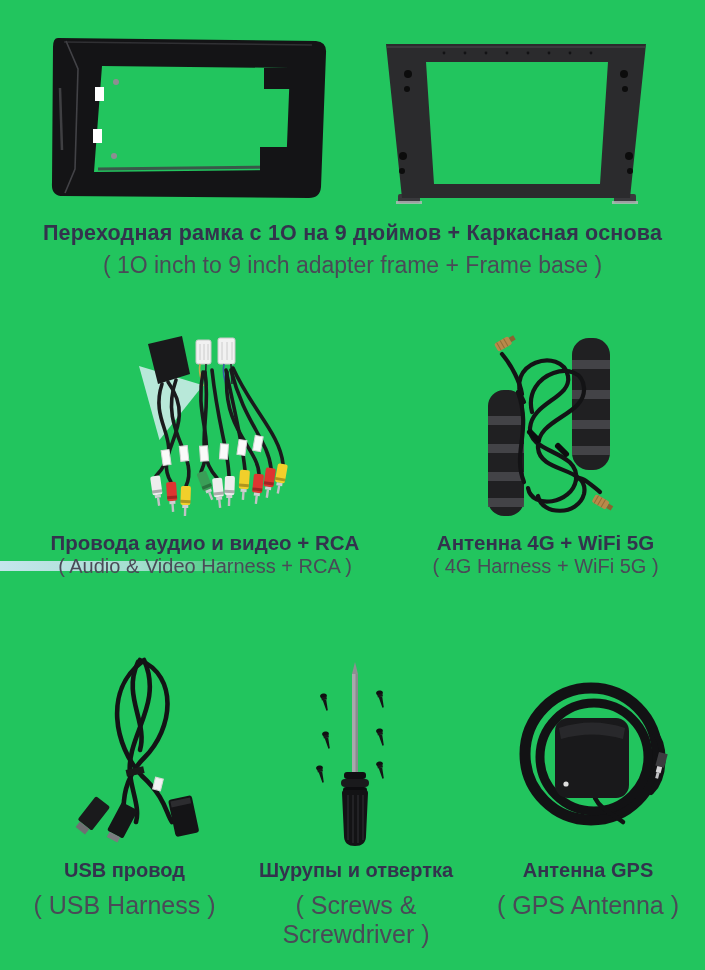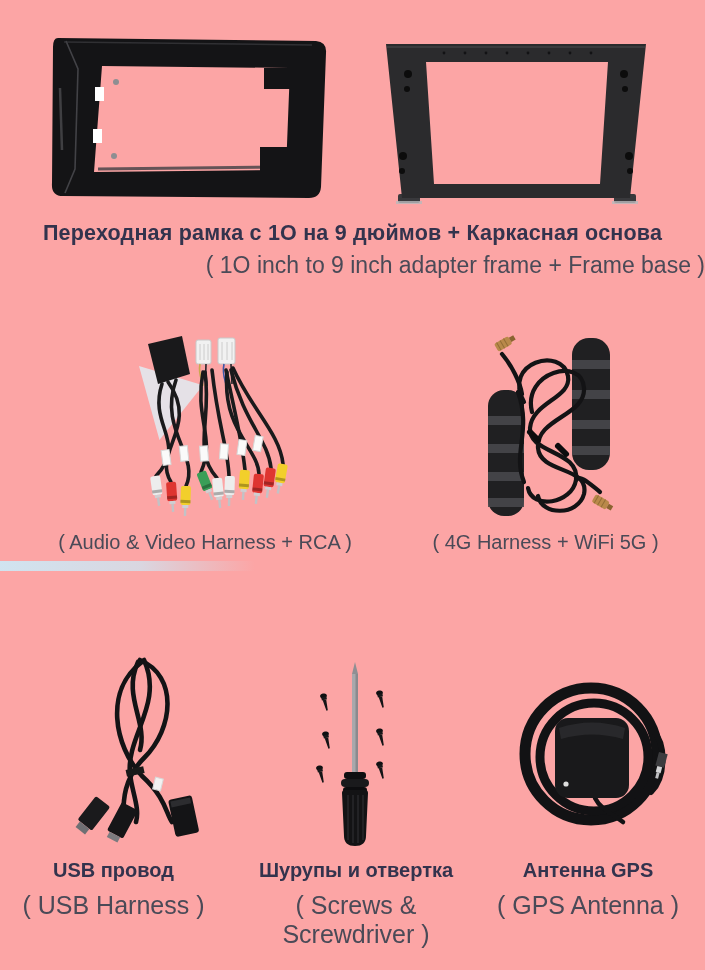--- a/index.html
+++ b/index.html
@@ -1,24 +1,24 @@
 <!DOCTYPE html>
 <html><head>
 <meta charset="utf-8">
 <style>
   html,body{margin:0;padding:0;background:#ffffff;}
-  .canvas{position:relative;width:705px;height:970px;background:#fca5a5;overflow:hidden;
+  .canvas{position:relative;width:705px;height:970px;background:#22c55e;overflow:hidden;
           font-family:"Liberation Sans", sans-serif;}
   .photo{position:absolute;}
   .caption{position:absolute;text-align:center;z-index:2;}
   .cap-ru{font-weight:bold;color:#33334d;margin:0;}
   .cap-en{font-weight:normal;color:#4a4a57;margin:0;}
   .top-title{top:221px;left:0;width:705px;}
   .top-title .cap-ru{font-size:21.5px;letter-spacing:.2px;}
-  .top-title .cap-en{font-size:23px;margin-top:6px;text-align:right;}
+  .top-title .cap-en{font-size:23px;margin-top:6px;}
   .mid-cap .cap-ru{font-size:20.5px;}
   .mid-cap .cap-en{font-size:20px;margin-top:0;}
   .bot-cap .cap-ru{font-size:20px;}
   .bot-cap .cap-en{font-size:25px;margin-top:9px;}
   .stripe{position:absolute;top:561px;left:0;width:255px;height:10px;z-index:1;
           background:linear-gradient(to right, rgba(206,231,244,.95) 0%, rgba(206,231,244,.75) 55%, rgba(206,231,244,0) 100%);}
   .swoosh{position:absolute;top:366px;left:139px;width:64px;height:74px;background:#dff0f8;opacity:.8;
           clip-path:polygon(0 0, 100% 26%, 32% 100%);z-index:0;}
   svg{display:block;}
 </style>
@@ -183,23 +183,25 @@
       </g>
       <g transform="translate(124,162) rotate(30)">
         <rect x="0" y="0" width="16" height="9" rx="2" fill="#b9894a"></rect>
         <rect x="16" y="2" width="5" height="5" fill="#8a6330"></rect>
         <path d="M3,0 V9 M7,0 V9 M11,0 V9" stroke="#936d36" stroke-width="1"></path>
       </g>
     </svg>
   </div>
 
   <div class="caption mid-cap" style="top:531px;left:15px;width:380px;">
+    <p class="cap-ru">Провода аудио и видео + RCA</p>
     <p class="cap-en">( Audio &amp; Video Harness + RCA )</p>
   </div>
   <div class="caption mid-cap" style="top:531px;left:398px;width:295px;">
+    <p class="cap-ru">Антенна 4G + WiFi 5G</p>
     <p class="cap-en">( 4G Harness + WiFi 5G )</p>
   </div>
 
   <div class="photo" style="left:70px;top:650px;">
     <svg width="150" height="205" viewBox="0 0 150 205">
       <g fill="none" stroke="#131315" stroke-width="4.6" stroke-linecap="round">
         <path d="M70,10 C108,26 104,78 74,108 C46,136 56,168 52,178"></path>
         <path d="M72,12 C34,40 44,96 72,126 C96,148 96,164 102,172"></path>
         <path d="M74,10 C94,54 56,86 60,124 C62,142 70,158 66,172"></path>
         <path d="M68,12 C52,46 78,72 70,100"></path>
@@ -267,21 +269,21 @@
         <rect x="3" y="20" width="3" height="6" fill="#bfbfc2"></rect>
       </g>
       <g>
         <rect x="50" y="58" width="74" height="80" rx="13" fill="#19191b"></rect>
         <path d="M54,68 Q87,57 120,68 L118,79 Q87,70 56,79 Z" fill="#2b2b2e" opacity=".85"></path>
         <circle cx="61" cy="124" r="2.6" fill="#dddddd"></circle>
       </g>
     </svg>
   </div>
 
-  <div class="caption bot-cap" style="top:859px;left:1px;width:225px;">
+  <div class="caption bot-cap" style="top:859px;left:12px;width:225px;">
     <p class="cap-ru">USB провод</p>
     <p class="cap-en">( USB Harness )</p>
   </div>
   <div class="caption bot-cap" style="top:859px;left:483px;width:210px;">
     <p class="cap-ru">Антенна GPS</p>
     <p class="cap-en">( GPS Antenna )</p>
   </div>
   <div class="caption bot-cap" style="top:859px;left:232px;width:248px;">
     <p class="cap-ru">Шурупы и отвертка</p>
     <p class="cap-en">( Screws &amp; Screwdriver )</p>

